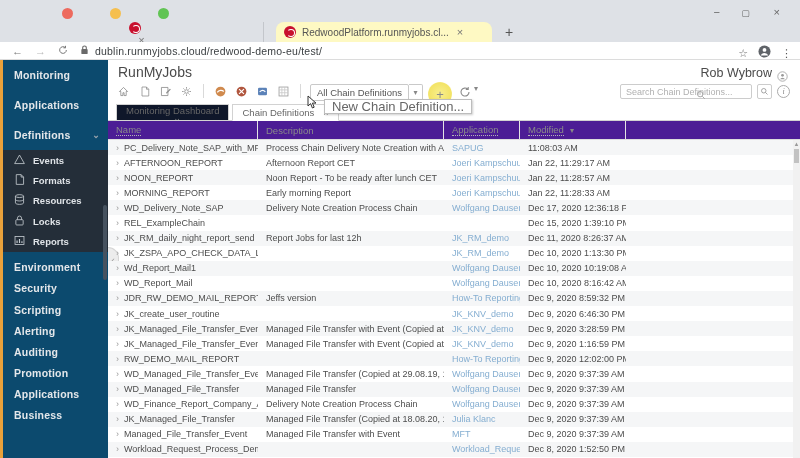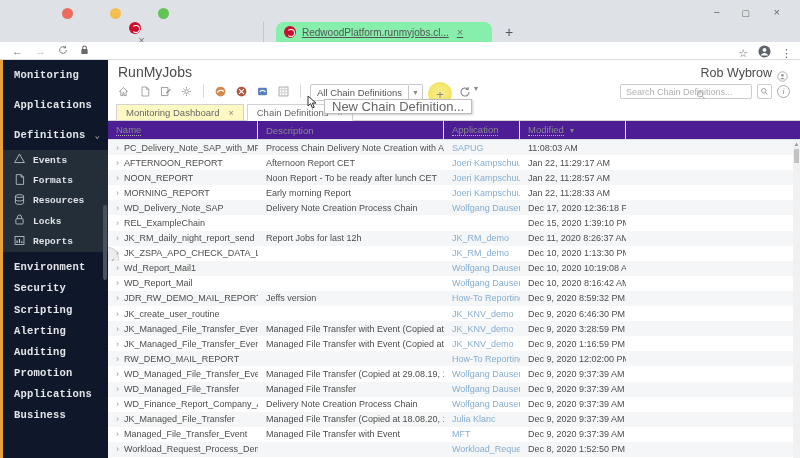--- a/index.html
+++ b/index.html
@@ -5,21 +5,21 @@
   * { margin:0; padding:0; box-sizing:border-box; }
   html,body { width:800px; height:458px; font-family:"Liberation Sans", sans-serif; background:#fff; overflow:hidden; }
   .abs { position:absolute; }
   #window { position:relative; width:800px; height:458px; background:#fff; }
 
   
   #chrome-top { position:absolute; left:0; top:0; width:800px; height:42px; background:#dee1e6; }
   .traffic { position:absolute; top:8px; width:11px; height:11px; border-radius:50%; }
   .tab { position:absolute; top:22px; height:20px; display:flex; align-items:center; font-size:10px; color:#555; padding:0 8px; }
   .tab.inactive { background:transparent; border-right:1px solid #c3c6cb; }
-  .tab.active { background:#86efac; border-radius:8px 8px 0 0;text-decoration:underline; }
+  .tab.active { background:#fef9c3; border-radius:8px 8px 0 0; }
   .favicon { width:12px; height:12px; border-radius:50%; background:#c8102e; margin-right:6px; position:relative; flex:none; }
   .favicon:after { content:""; position:absolute; left:3px; top:3px; width:6px; height:6px; border-radius:50%; border:1.5px solid #fff; border-left-color:transparent; }
   .tab-title { white-space:nowrap; overflow:hidden; max-width:180px; }
   .tab-close { margin-left:8px; color:#777; font-size:11px; cursor:default; }
   .newtab-btn { position:absolute; top:24px; font-size:14px; color:#555; }
   .winctl { position:absolute; top:6px; font-size:11px; color:#666; }
   #url-row { position:absolute; left:0; top:42px; width:800px; height:18px; background:#fff; border-bottom:1px solid #dcdcdc; display:flex; align-items:center; font-size:10.5px; color:#555; }
   .nav-ic { margin-left:12px; color:#777; font-size:11px; }
   .lock-ic { margin-left:12px; }
   #url-text { margin-left:6px; color:#3c4043; letter-spacing:.2px; }
@@ -58,21 +58,21 @@
   #search-input { width:132px; height:15px; border:1px solid #ccc; border-radius:2px; font-size:9px; color:#555; padding:0 16px 0 5px; font-family:"Liberation Sans",sans-serif; }
   #search-input::placeholder { color:#b0b0b0; }
   #search-glyph { position:absolute; right:46px; top:2px; }
   .mini-btn { width:15px; height:15px; border:1px solid #ccc; border-radius:2px; display:flex; align-items:center; justify-content:center; background:#fff; }
   .round-btn { width:13px; height:13px; border:1px solid #aaa; border-radius:50%; display:flex; align-items:center; justify-content:center; font-size:8px; color:#888; font-family:"Liberation Serif",serif; font-style:italic; }
 
   
   #app-tabs { position:absolute; left:8px; top:44px; display:flex; }
   .app-tab { height:17px; display:flex; align-items:center; font-size:9.5px; color:#666; padding:0 9px; border:1px solid #d2d2d2; margin-right:3px; }
   .app-tab .x { margin-left:9px; color:#888; font-size:9px; }
-  .app-tab.inactive { background:#fef9c3; }
+  .app-tab.inactive { background:#0f172a;flex-direction:column; }
   .app-tab.active { background:#fff; border-bottom-color:#fff; position:relative; z-index:2; }
 
   
   #grid { position:absolute; left:0px; top:60px; width:692px; height:338px; border-top:1px solid #d2d2d2; }
   #grid-header { display:flex; height:19px; background:#4c1d95; border-bottom:1px solid #ddd; align-items:center; font-size:9.5px; color:#8a8a8a; }
   .hcell { padding-left:8px; height:100%; display:flex; align-items:center; border-right:1px solid #e4e4e4; overflow:hidden; white-space:nowrap; }
   .hcell span.sortable { border-bottom:1px dotted #b5b5b5; }
   .sort-caret { margin-left:6px; font-size:8px; color:#888; }
   .col-name { width:150px; flex:none; }
   .col-desc { width:186px; flex:none; }
@@ -124,37 +124,38 @@
       <svg width="10" height="10" viewBox="0 0 12 12">
           <path d="M10 6a4 4 0 1 1-1.2-2.8M9 1v2.4H6.6" fill="none" stroke="#777" stroke-width="1.2"></path>
         </svg>
     </span>
     <span class="lock-ic">
       <svg width="9" height="10" viewBox="0 0 10 11">
           <rect x="1.5" y="4.5" width="7" height="5.5" rx="1" fill="#6a6a6a"></rect>
           <path d="M3 4.5V3a2 2 0 0 1 4 0v1.5" fill="none" stroke="#6a6a6a" stroke-width="1.2"></path>
         </svg>
     </span>
+    <span id="url-text">dublin.runmyjobs.cloud/redwood-demo-eu/test/</span>
   </div>
   <div id="url-right">
     <span style="color:#777; font-size:11px;">☆</span>
     <span>
       <svg width="13" height="13" viewBox="0 0 14 14">
           <circle cx="7" cy="7" r="6.5" fill="#5f6368"></circle>
           <circle cx="7" cy="5.3" r="2" fill="#fff"></circle>
           <path d="M2.8 11.3a4.6 4.6 0 0 1 8.4 0" fill="#fff"></path>
         </svg>
     </span>
     <span style="color:#555; font-size:11px;">⋮</span>
   </div>
 
   <div id="app">
     <div id="accent-stripe" style="background: rgb(233, 161, 59);"></div>
 
-    <aside id="sidebar" style="background: #0f172a; font-family: Liberation Mono, monospace;">
+    <aside id="sidebar" style="background: #0c4a6e;">
         <div class="side-item">
           <span>Monitoring</span>
         </div>
         <div class="side-item">
           <span>Applications</span>
         </div>
         <div class="side-item">
           <span>Definitions</span>
           <span class="side-chevron">⌄</span>
         </div>

